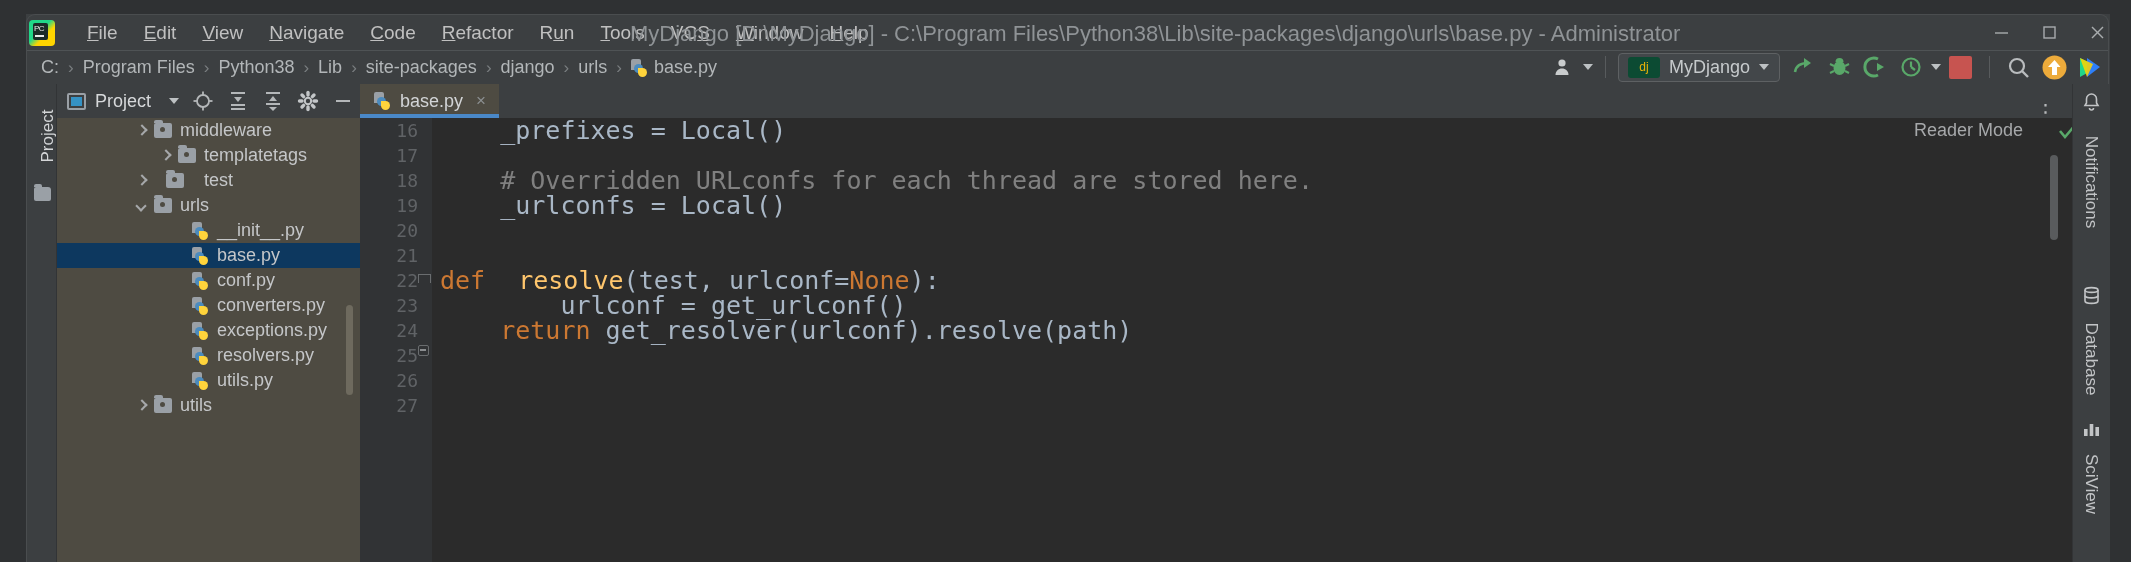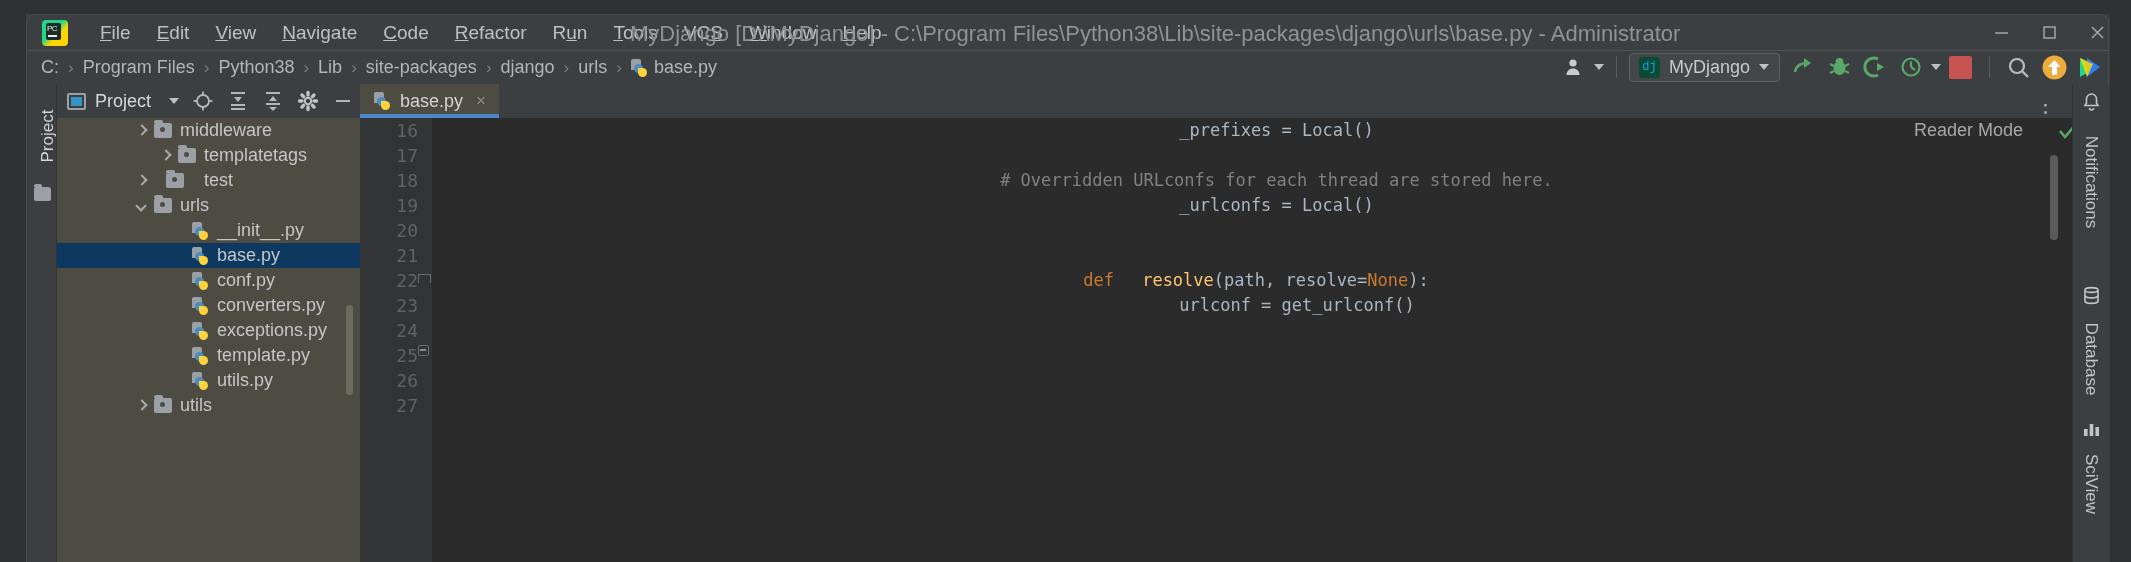--- a/index.html
+++ b/index.html
@@ -15,21 +15,21 @@
 
   
   .desktop-edge-left { position:absolute; left:0; top:0; width:26px; height:562px; background:#2f3133; }
   .desktop-edge-top  { position:absolute; left:0; top:0; width:2131px; height:14px; background:#2f3133; }
   .win-frame { position:absolute; left:26px; top:14px; width:2083px; height:548px; background:#3c3f41;
                border-top-left-radius:9px; border-top-right-radius:9px; border:1px solid #4a4d4f; border-bottom:none; }
   .desktop-edge-right { position:absolute; left:2110px; top:0; width:21px; height:562px; background:#2f3133; }
 
   
   .titlebar { position:absolute; left:27px; top:15px; width:2081px; height:35px; display:flex; align-items:center; }
-  .logo { width:30px; height:30px; margin-left:13px; position:relative; flex:0 0 auto; }
+  .logo { width:30px; height:30px; margin-left:0; position:relative; flex:0 0 auto; }
   .logo .sq { position:absolute; inset:2px; border-radius:4px;
       background:linear-gradient(135deg,#21d789 0%,#21d789 42%,#ffd500 62%,#ffd500 100%); }
   .logo .inner { position:absolute; left:6px; top:5px; width:15px; height:17px; background:#1b2b28; border-radius:2px; }
   .logo .pc { position:absolute; left:7px; top:6px; font-size:8px; color:#eaeaea; font-family:"Liberation Sans",sans-serif; letter-spacing:-.5px;}
   .logo .bar { position:absolute; left:8px; top:17px; width:9px; height:2.5px; background:#eaeaea; }
   .menubar { display:flex; align-items:center; margin-left:17px; }
   .menu-item { padding:4px 13px; color:#c0c0c0; font-size:19px; white-space:nowrap; }
   .menu-item .mn { text-decoration:underline; }
   .win-title { position:absolute; left:630px; top:21px; color:#8f9396; font-size:22px; white-space:nowrap; }
   .wbtns { position:absolute; right:10px; top:15px; display:flex; align-items:center; height:35px; }
@@ -45,22 +45,22 @@
   .pyico { width:17px; height:18px; position:relative; display:inline-block; }
   .pyico .b1 { position:absolute; left:0; top:0; width:10px; height:11px; background:#9aa0a6; border-radius:2px 2px 0 0; }
   .pyico .b2 { position:absolute; left:3px; top:5px; width:9px; height:9px; background:#4b8bbe; border-radius:50% 50% 0 50%; }
   .pyico .b3 { position:absolute; left:7px; top:9px; width:9px; height:9px; background:#ffd43b; border-radius:0 50% 50% 50%; }
 
   .toolbar-right { position:absolute; right:24px; top:50px; height:34px; display:flex; align-items:center; gap:3px; }
   .tb-ico { width:33px; height:28px; display:flex; align-items:center; justify-content:center; position:relative; }
   .tb-sep { width:1px; height:22px; background:#585b5d; margin:0 9px; }
   .runcfg { display:flex; align-items:center; gap:9px; height:29px; padding:0 10px 0 9px;
             border:1px solid #5e6163; border-radius:4px; background:#43474a; margin-right:4px; }
-  .dj { width:21px; height:21px; border-radius:3px; background:#0c4b33; color:#0ea5e9; font-size:12px;
-        display:flex; align-items:center; justify-content:center; font-family:Liberation Mono, monospace; }
+  .dj { width:32px; height:21px; border-radius:3px; background:#0c4b33; color:#eab308; font-size:12px;
+        display:flex; align-items:center; justify-content:center; font-family:Liberation Sans, sans-serif; }
   .runcfg-label { color:#c6cacc; font-size:18px; }
   .caret { width:0; height:0; border-left:5px solid transparent; border-right:5px solid transparent; border-top:6px solid #bdc1c3; }
   .stopbtn { width:23px; height:23px; background:#c75450; border-radius:2px; }
 
   
   .leftstrip { position:absolute; left:27px; top:84px; width:30px; height:478px; background:#3c3f41; border-right:1px solid #323436; }
   .vtab { position:absolute; left:-22px; top:42px; width:86px; transform:rotate(-90deg); transform-origin:center;
           color:#d4d6d8; font-size:17px; text-align:center; }
   .vfolder { position:absolute; left:7px; top:103px; width:17px; height:14px; background:#9aa0a6; border-radius:2px 3px 2px 2px; }
   .vfolder:after { content:''; position:absolute; left:0; top:-3px; width:8px; height:3px; background:#9aa0a6; border-radius:2px 2px 0 0; }
@@ -92,21 +92,21 @@
   .edarea { position:absolute; left:360px; top:84px; width:1712px; height:478px; background:#2b2b2b; }
   .tabbar { position:absolute; left:360px; top:84px; width:1712px; height:34px; background:#3c3f41; display:flex; align-items:flex-end; }
   .etab { height:34px; display:flex; align-items:center; gap:9px; padding:0 13px 0 14px; background:#4e4b42; position:relative; }
   .etab:after { content:''; position:absolute; left:0; right:0; bottom:0; height:4px; background:#4a88c7; }
   .etab .lbl { color:#d2d4d6; font-size:18px; }
   .etab .x { color:#8b8f91; font-size:17px; margin-left:4px; }
   .tabs-more { margin-left:auto; margin-right:14px; color:#b6b9bb; font-size:21px; letter-spacing:2px; line-height:12px; }
 
   .gutter { position:absolute; left:360px; top:118px; width:72px; height:444px; background:#313335; }
   .code { position:absolute; left:432px; top:118px; width:1640px; height:380px; background:#2b2b2b;
-          font-family:"DejaVu Sans Mono", monospace; font-size:17px;text-align:center; }
+          font-family:"DejaVu Sans Mono", monospace; font-size:25px; }
   .gline { height:25px; line-height:25px; text-align:right; padding-right:14px; color:#606366; font-size:18px;
            font-family:"DejaVu Sans Mono", monospace; }
   .cline { height:25px; line-height:25px; padding-left:8px; white-space:pre; color:#a9b7c6; }
   .kw  { color:#cc7832; }
   .cm  { color:#808080; }
   .fn  { color:#ffc66d;margin-left:18px; }
   .fold { position:absolute; left:418px; width:12px; height:12px; }
   .fold .sq { width:11px; height:11px; border:1px solid #6a6d6f; border-radius:2px; }
   .fold .mn { position:absolute; left:2px; top:4px; width:6px; height:1.5px; background:#8b8e90; }
   .fold-arrow { position:absolute; left:418px; width:12px; height:12px; }
@@ -414,21 +414,21 @@
         </span>
         <span>exceptions.py</span>
       </div>
       <div class="trow" style="padding-left: 114px;">
         <span class="arrow"></span>
         <span class="pyico pyi">
           <span class="b1"></span>
           <span class="b2"></span>
           <span class="b3"></span>
         </span>
-        <span>template.py</span>
+        <span>resolvers.py</span>
       </div>
       <div class="trow" style="padding-left: 114px;">
         <span class="arrow"></span>
         <span class="pyico pyi">
           <span class="b1"></span>
           <span class="b2"></span>
           <span class="b3"></span>
         </span>
         <span>utils.py</span>
       </div>
@@ -468,22 +468,23 @@
       <div class="gline">26</div>
       <div class="gline">27</div>
     </div>
   <div class="code" id="code">
       <div class="cline"><span>    _prefixes = Local()</span></div>
       <div class="cline"><span></span></div>
       <div class="cline"><span class="cm">    # Overridden URLconfs for each thread are stored here.</span></div>
       <div class="cline"><span>    _urlconfs = Local()</span></div>
       <div class="cline"><span></span></div>
       <div class="cline"><span></span></div>
-      <div class="cline"><span class="kw">def </span><span class="fn">resolve</span><span>(path, resolve=</span><span class="kw">None</span><span>):</span></div>
+      <div class="cline"><span class="kw">def </span><span class="fn">resolve</span><span>(test, urlconf=</span><span class="kw">None</span><span>):</span></div>
       <div class="cline"><span>        urlconf = get_urlconf()</span></div>
+      <div class="cline"><span>    </span><span class="kw">return </span><span>get_resolver(urlconf).resolve(path)</span></div>
       <div class="cline"><span></span></div>
       <div class="cline"><span></span></div>
     </div>
 
   <div class="fold-arrow" style="top:274px;"></div>
   <div class="fold" style="top:345px;">
     <div class="sq"></div>
       <div class="mn"></div>
   </div>
 

